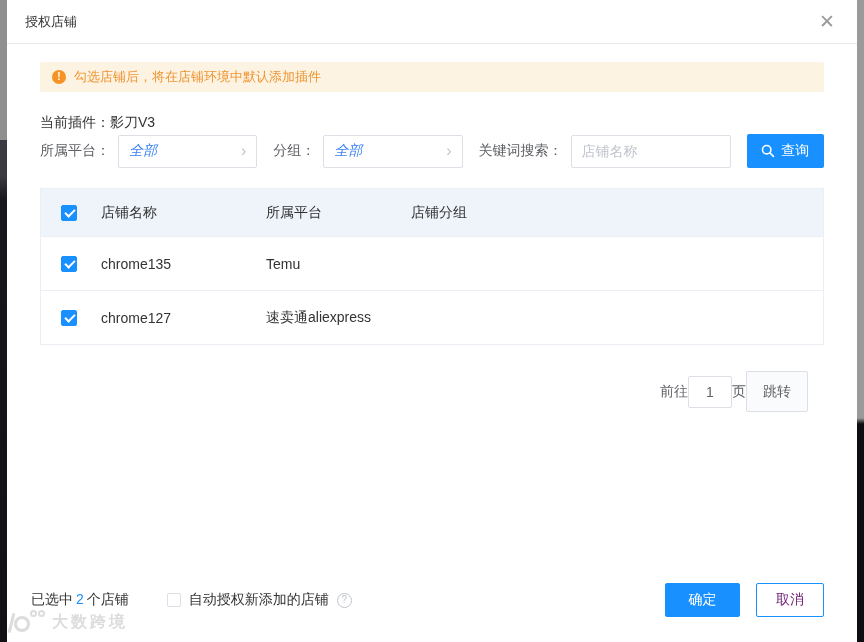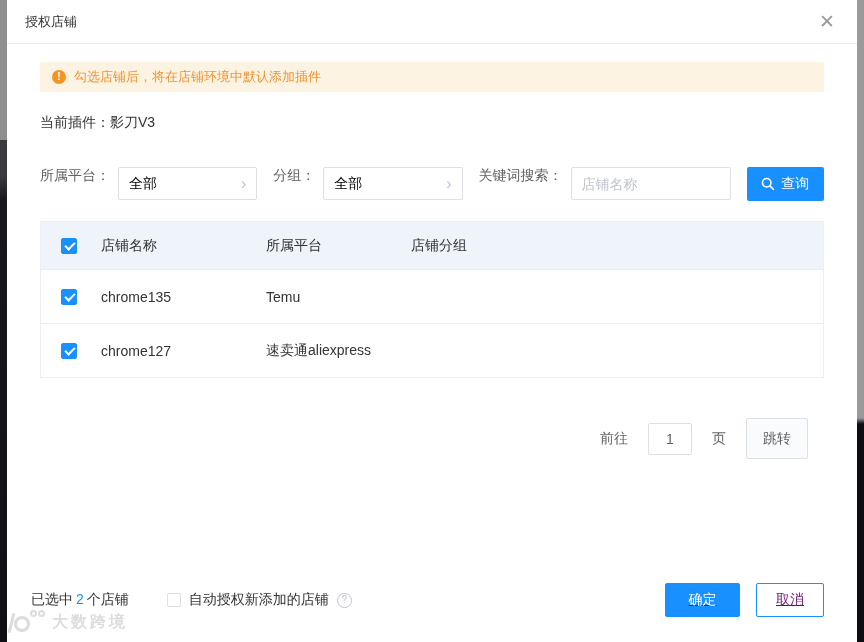--- a/index.html
+++ b/index.html
@@ -35,28 +35,28 @@
     color:#ef9430; font-size:13px;
   }
   .warn-icon {
     width:14px; height:14px; border-radius:50%; background:#f59425; color:#fff;
     font-size:10px; font-weight:bold; display:flex; align-items:center; justify-content:center;
     flex:0 0 14px; line-height:1;
   }
 
   .plugin-line { margin-top:22px; color:#333; }
 
-  .filter-row { margin-top:35px; display:flex; align-items:flex-start; color:#606266; }
+  .filter-row { margin-top:2px; display:flex; align-items:center; color:#606266; }
   .flabel { margin-right:8px; white-space:nowrap; }
   .select-box {
     width:143px; height:33px; border:1px solid #dcdfe6; border-radius:2px;
     display:flex; align-items:center; justify-content:space-between;
     padding:0 10px; background:#fff; cursor:pointer;
   }
-  .select-box .val { color:#000000; }
+  .select-box .val { color:#3b82f6;font-style:italic; }
   .chevron { color:#c0c4cc; font-size:16px; line-height:1; }
   .gap16 { width:16px; flex:0 0 16px; }
   .kw-input {
     width:160px; height:33px; border:1px solid #dcdfe6; border-radius:2px;
     padding:0 10px; font-size:14px; color:#606266; outline:none;
     font-family:inherit;
   }
   .kw-input::placeholder { color:#c0c4cc; }
   .search-btn {
     margin-left:16px; width:80px; height:34px; background:#1890ff; color:#fff;
@@ -79,22 +79,22 @@
   }
   .checkbox.checked { background:#1890ff; border-color:#1890ff; }
   .checkbox.checked::after {
     content:""; position:absolute; left:5px; top:1.5px;
     width:4px; height:8px; border:solid #fff; border-width:0 2px 2px 0;
     transform:rotate(45deg);
   }
   .checkbox.small { width:14px; height:14px; flex:0 0 14px; }
 
   .pagination {
-    margin-top:40px; display:flex; align-items:center; justify-content:flex-end;
-    gap:20px; color:#606266; padding-right:16px;
+    margin-top:26px; display:flex; align-items:center; justify-content:flex-end;
+    gap:0; color:#606266; padding-right:16px;
   }
   .page-input {
     width:44px; height:32px; border:1px solid #dcdfe6; border-radius:2px;
     text-align:center; font-size:14px; color:#606266; outline:none; font-family:inherit;
   }
   .jump-btn {
     width:62px; height:41px; border:1px solid #dcdfe6; border-radius:2px;
     background:#fafbfc; color:#606266; font-size:14px; cursor:pointer; font-family:inherit;
   }
 
@@ -103,21 +103,21 @@
     display:flex; align-items:center;
   }
   .selected-info { color:#333; }
   .selected-info .count { color:#1890ff; margin:0 3px; }
   .auto-auth { display:flex; align-items:center; gap:8px; margin-left:38px; color:#333; }
   .help-icon {
     width:15px; height:15px; border:1px solid #c0c4cc; border-radius:50%;
     color:#c0c4cc; font-size:10px; display:flex; align-items:center; justify-content:center;
     cursor:pointer; line-height:1;
   }
-  .footer-btns { margin-left:auto; display:flex; gap:16px;text-decoration:underline; }
+  .footer-btns { margin-left:auto; display:flex; gap:16px; }
   .btn { height:34px; border-radius:2px; font-size:14px; cursor:pointer; font-family:inherit; }
   .btn-primary { width:75px; background:#1890ff; border:1px solid #1890ff; color:#fff; }
   .btn-plain   { width:68px; background:#fff; border:1px solid #1890ff; color:#701a75; }
 
   .watermark {
     position:absolute; left:10px; bottom:8px; z-index:3;
     display:flex; align-items:center; gap:8px;
     color:#d6d6d6; opacity:.85; pointer-events:none;
   }
   .wm-logo { position:relative; width:34px; height:24px; }

